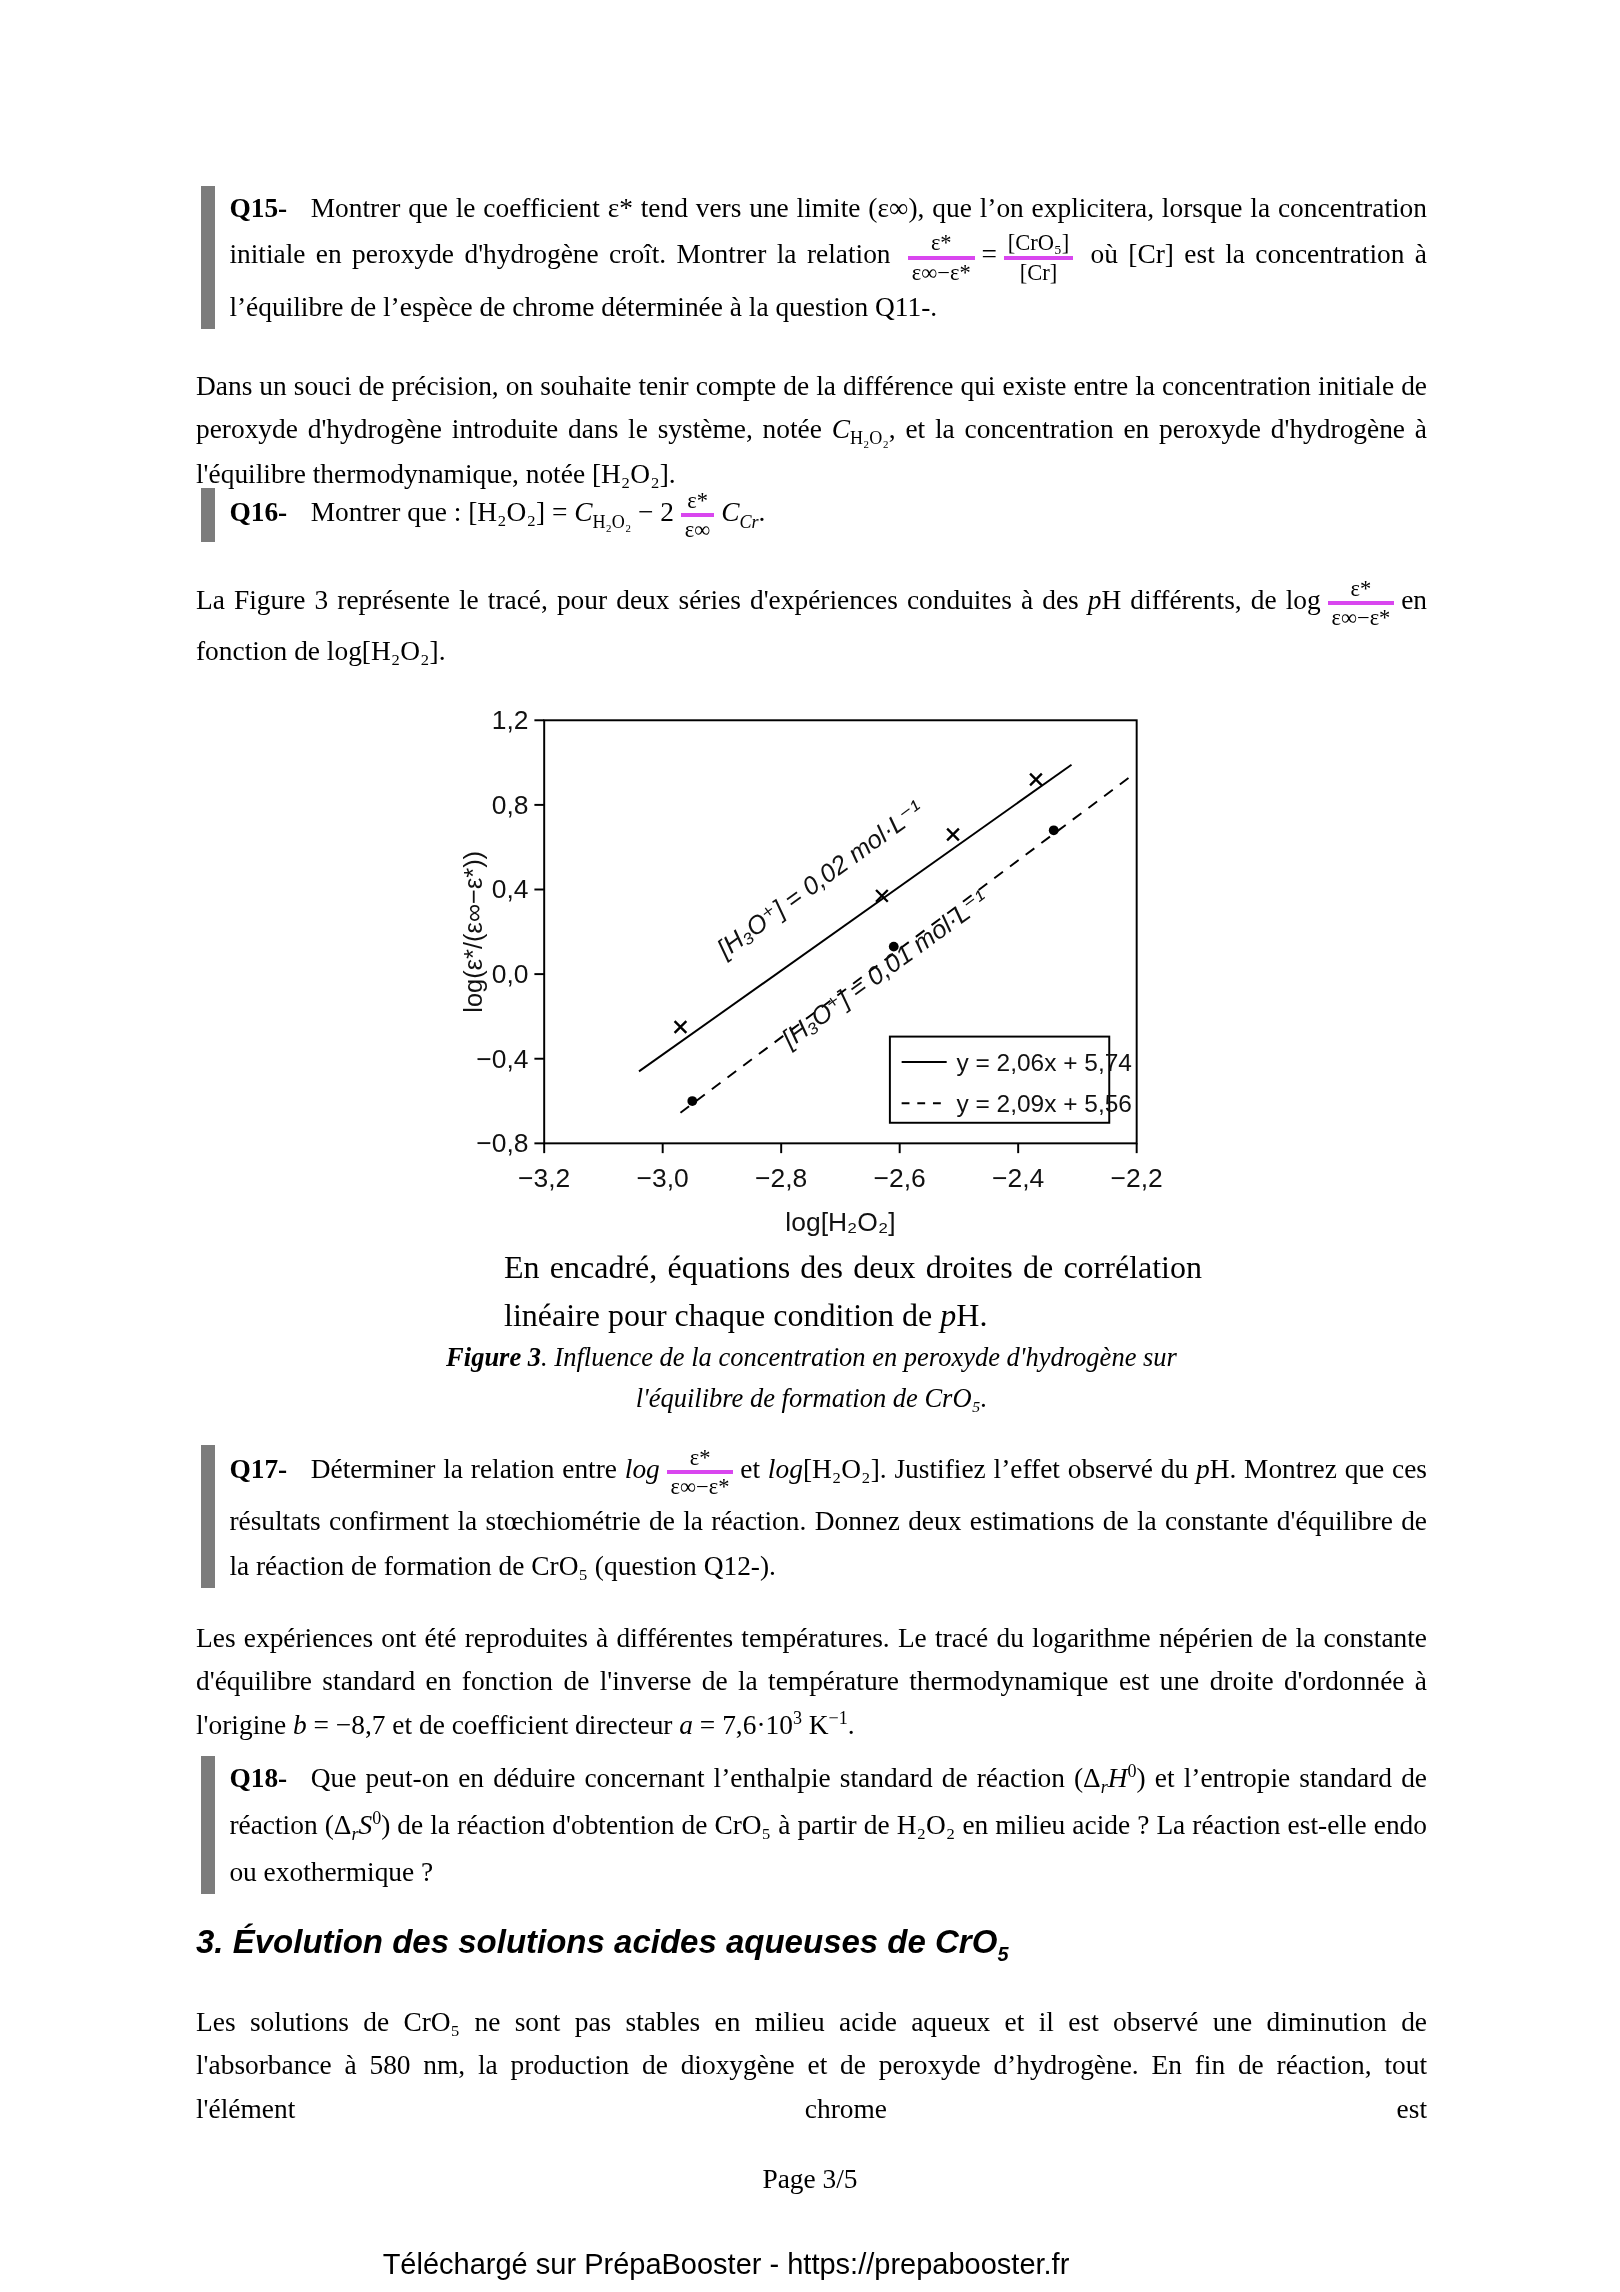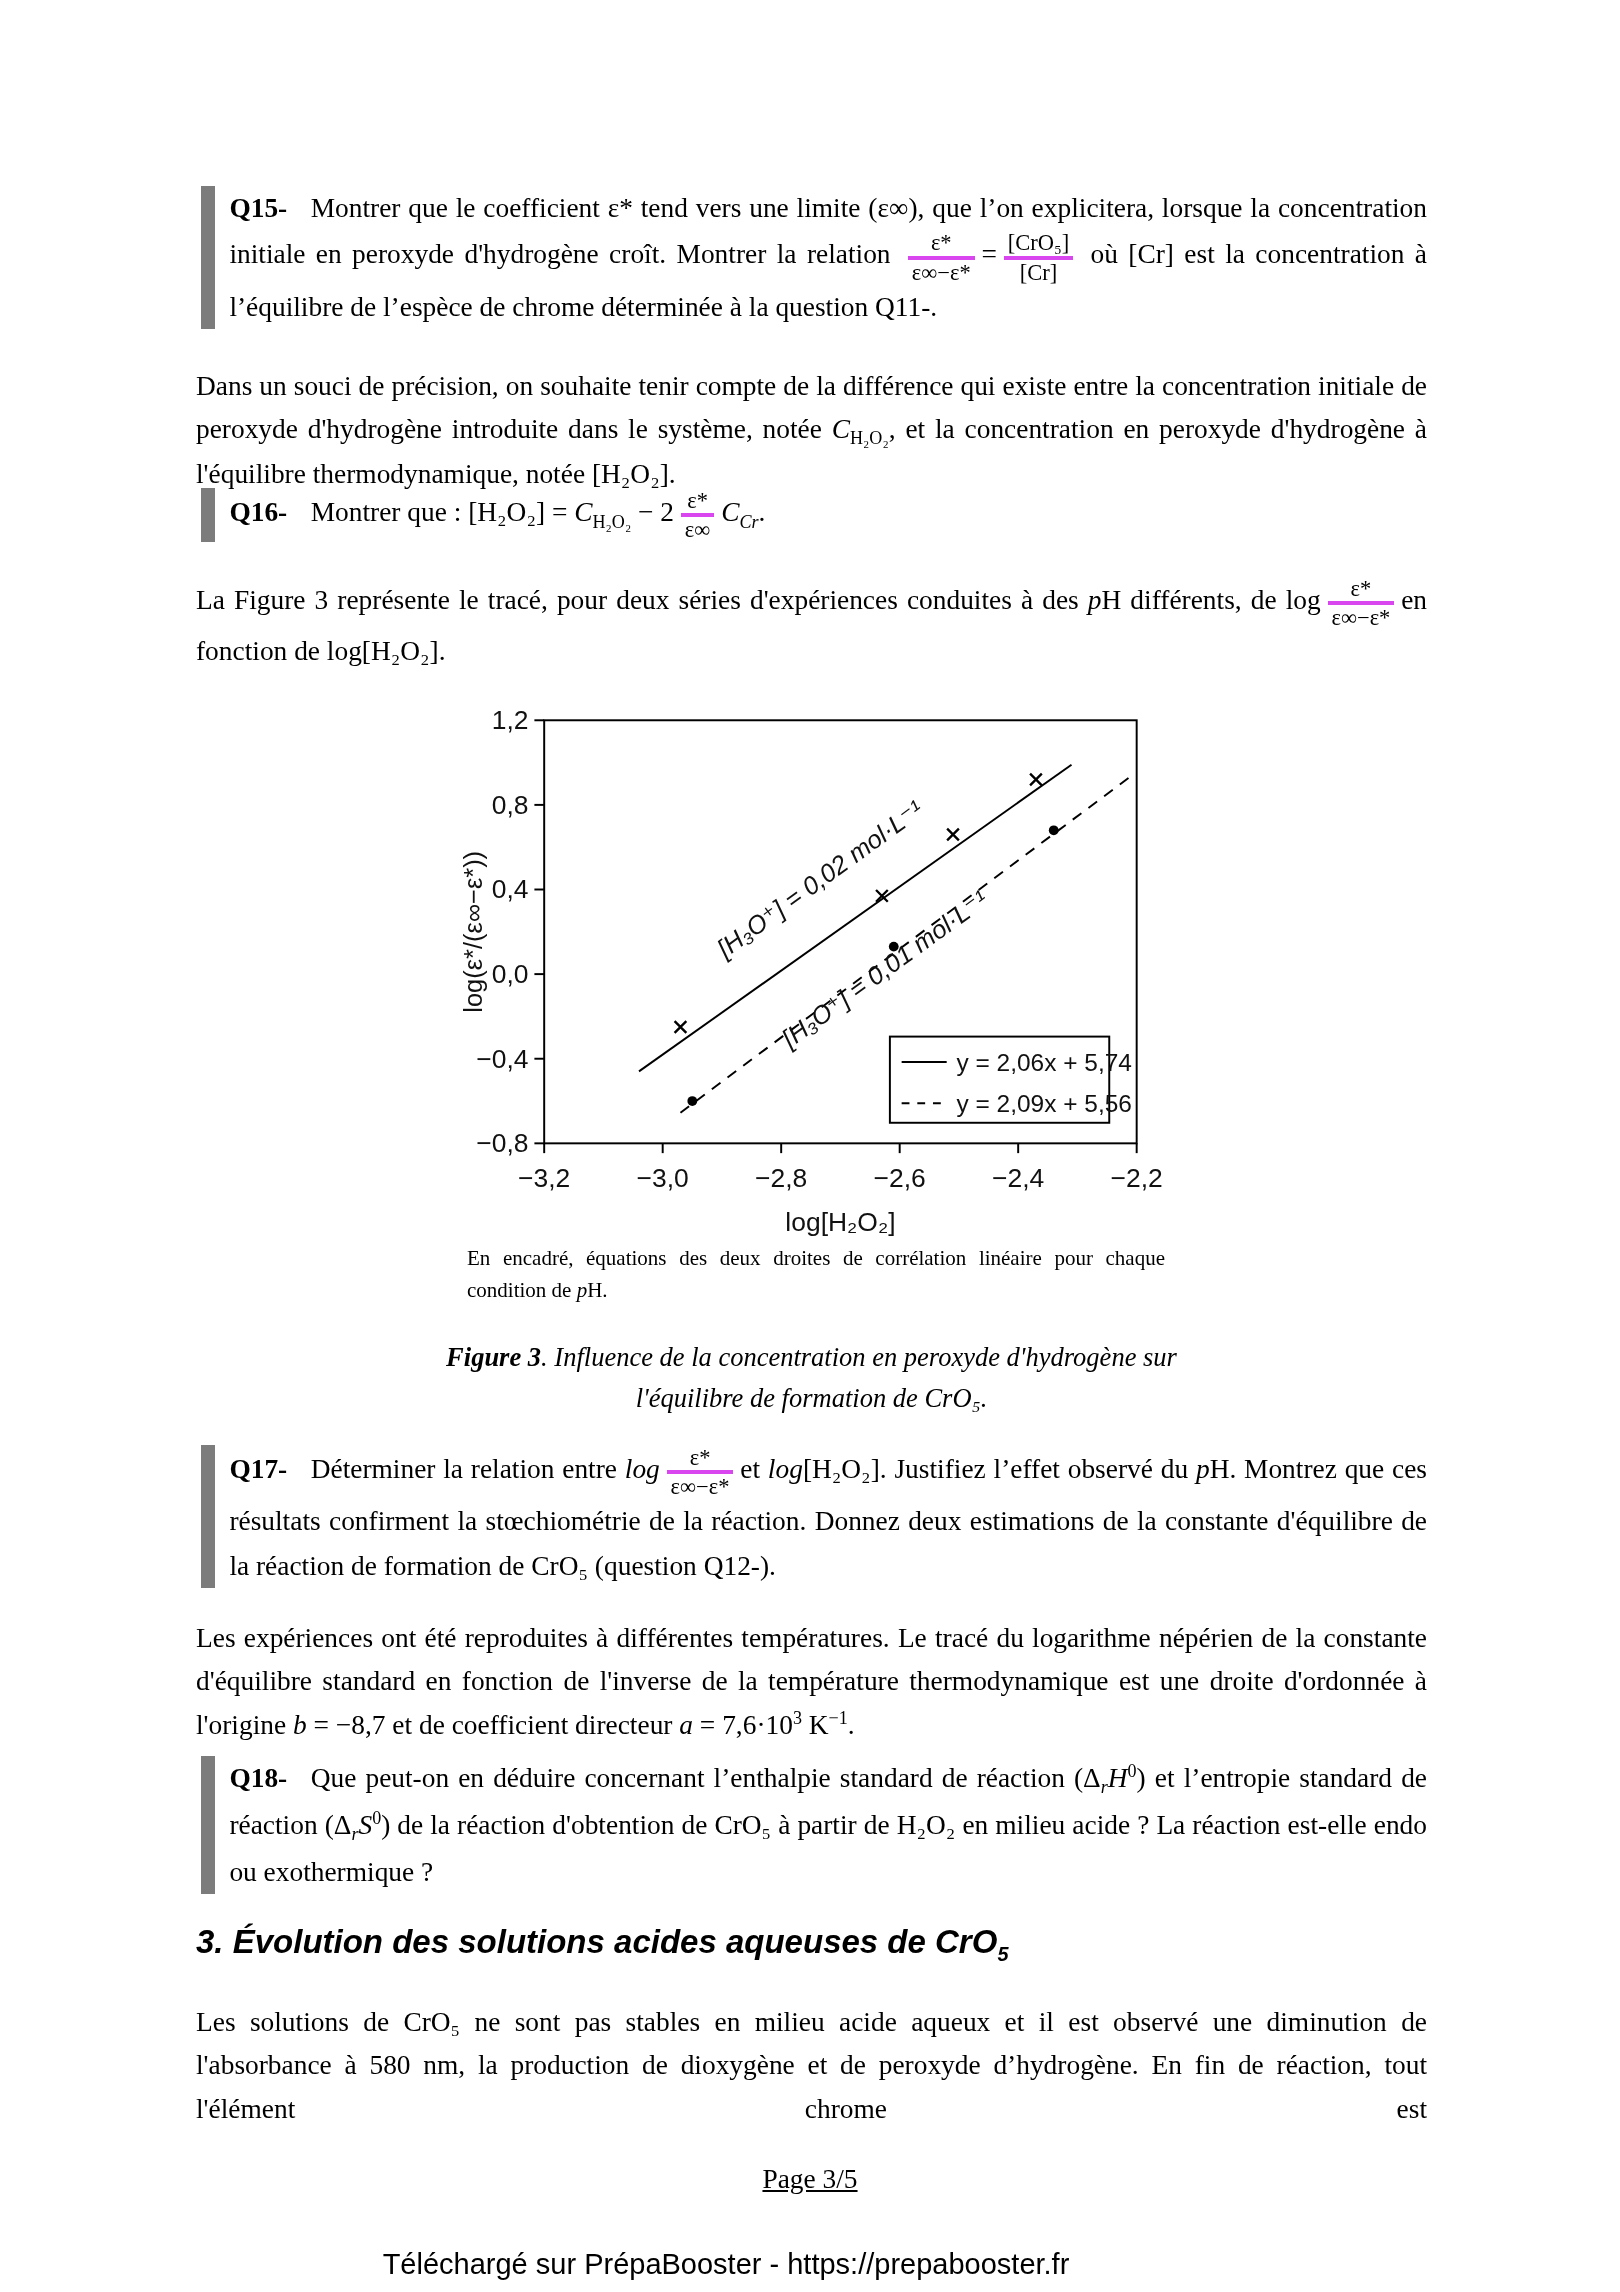--- a/index.html
+++ b/index.html
@@ -12,21 +12,21 @@
   .qlabel{font-weight:bold;padding-right:23.5px;}
   .para{text-align:justify;line-height:1.58;}
   .justify-last{text-align-last:justify;}
   .it{font-style:italic;}
   sub{font-size:66%;}
   sup{font-size:66%;}
   .frac{display:inline-block;vertical-align:middle;text-align:center;line-height:1.12;
         font-size:22.5px;margin:0 6.9px;}
   .frac>span{display:block;padding:0 3.9px;}
   .frac .den{border-top:4px solid #d946ef;}
-  .encadre{font-size:21px;line-height:1.5;text-align:justify;}
+  .encadre{font-size:32px;line-height:1.5;text-align:justify;margin-left:37px;}
   .figcap{font-style:italic;font-size:26.5px;text-align:center;line-height:1.55;}
   .figbold{font-weight:bold;}
   .heading{font-family:"Liberation Sans","DejaVu Sans",sans-serif;font-weight:bold;
            font-style:italic;font-size:33px;}
   .heading sub{font-size:60%;}
   .footer-page{text-align:center;font-size:27.4px;}
   .footer-site{font-family:"Liberation Sans","DejaVu Sans",sans-serif;font-size:29px;text-align:center;}
   .chart-wrap{width:745px;height:568px;}
   svg text{font-family:"Liberation Sans","DejaVu Sans",sans-serif;fill:#111;}
 </style>
@@ -135,17 +135,17 @@
   </div>
 
   <div class="abs heading" style="left:196px;top:1923px;width:1231px;">
     <span>3. Évolution des solutions acides aqueuses de CrO</span><sub>5</sub>
   </div>
 
   <div class="abs para justify-last" style="left:196px;top:2001px;width:1231px;">
     <span>Les solutions de CrO₅ ne sont pas stables en milieu acide aqueux et il est observé une diminution de l'absorbance à 580 nm, la production de dioxygène et de peroxyde d’hydrogène. En fin de réaction, tout l'élément chrome est</span>
   </div>
 
-  <div class="abs footer-page" style="left:0;top:2164px;width:1620px;text-decoration:underline;">Page 3/5</div>
+  <div class="abs footer-page" style="left:0;top:2164px;width:1620px;">Page 3/5</div>
   <div class="abs footer-site" style="left:0;top:2235px;width:1452px;margin-top:13px;">Téléchargé sur PrépaBooster - https://prepabooster.fr</div>
 
 </div>
 
 
 </body></html>

